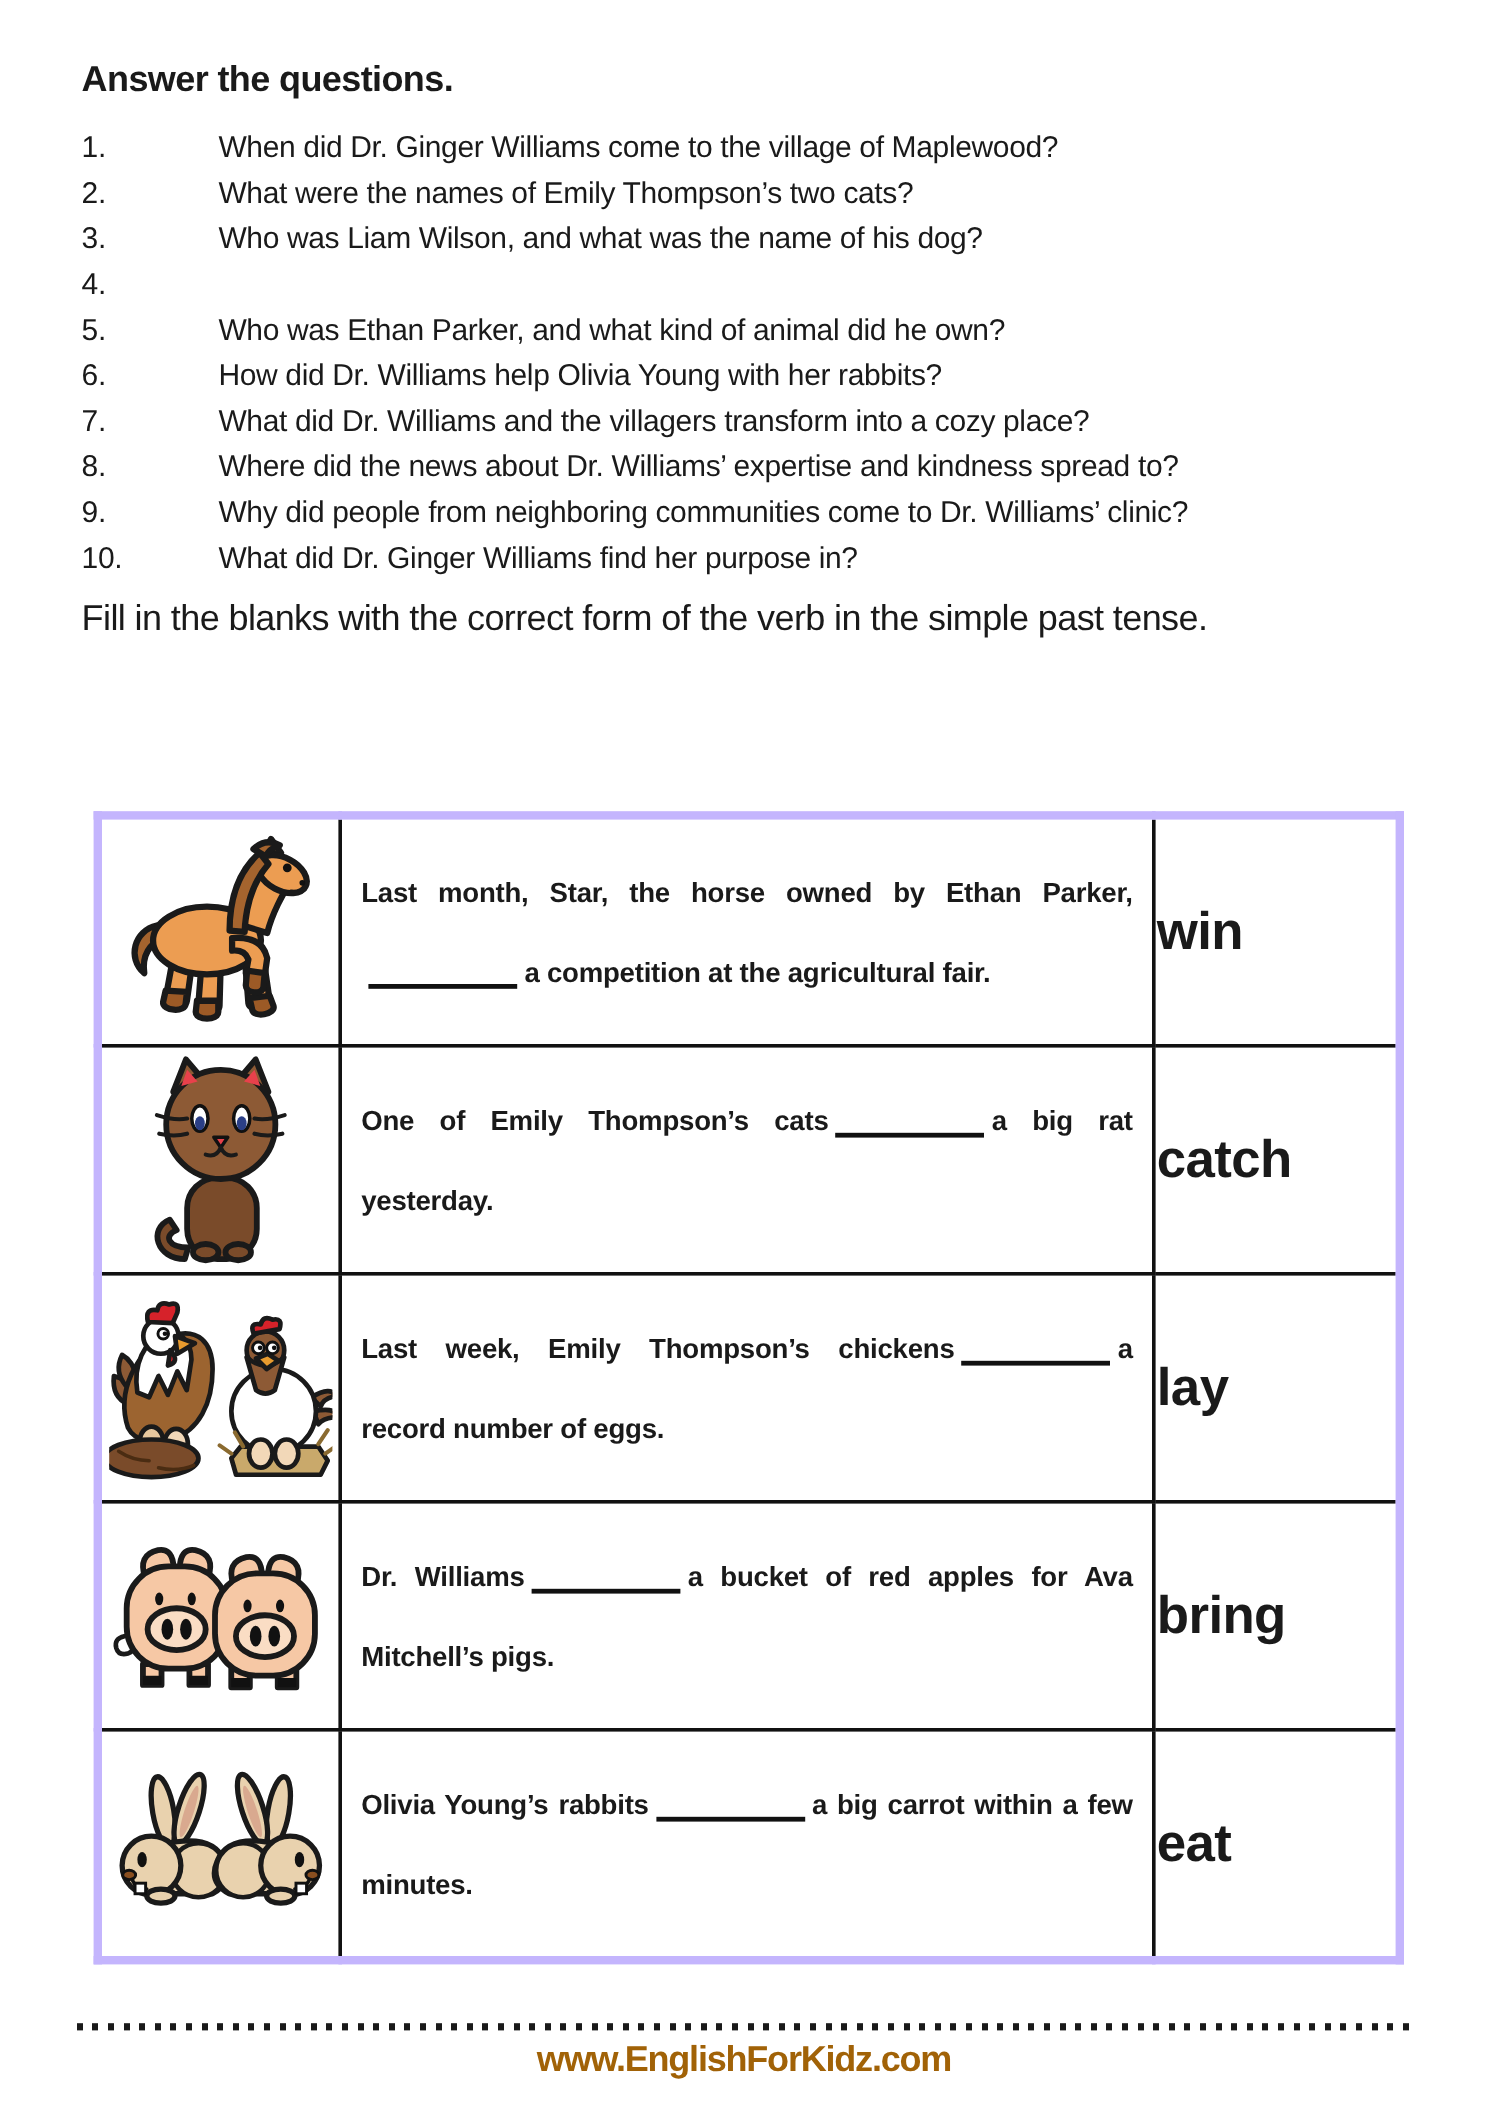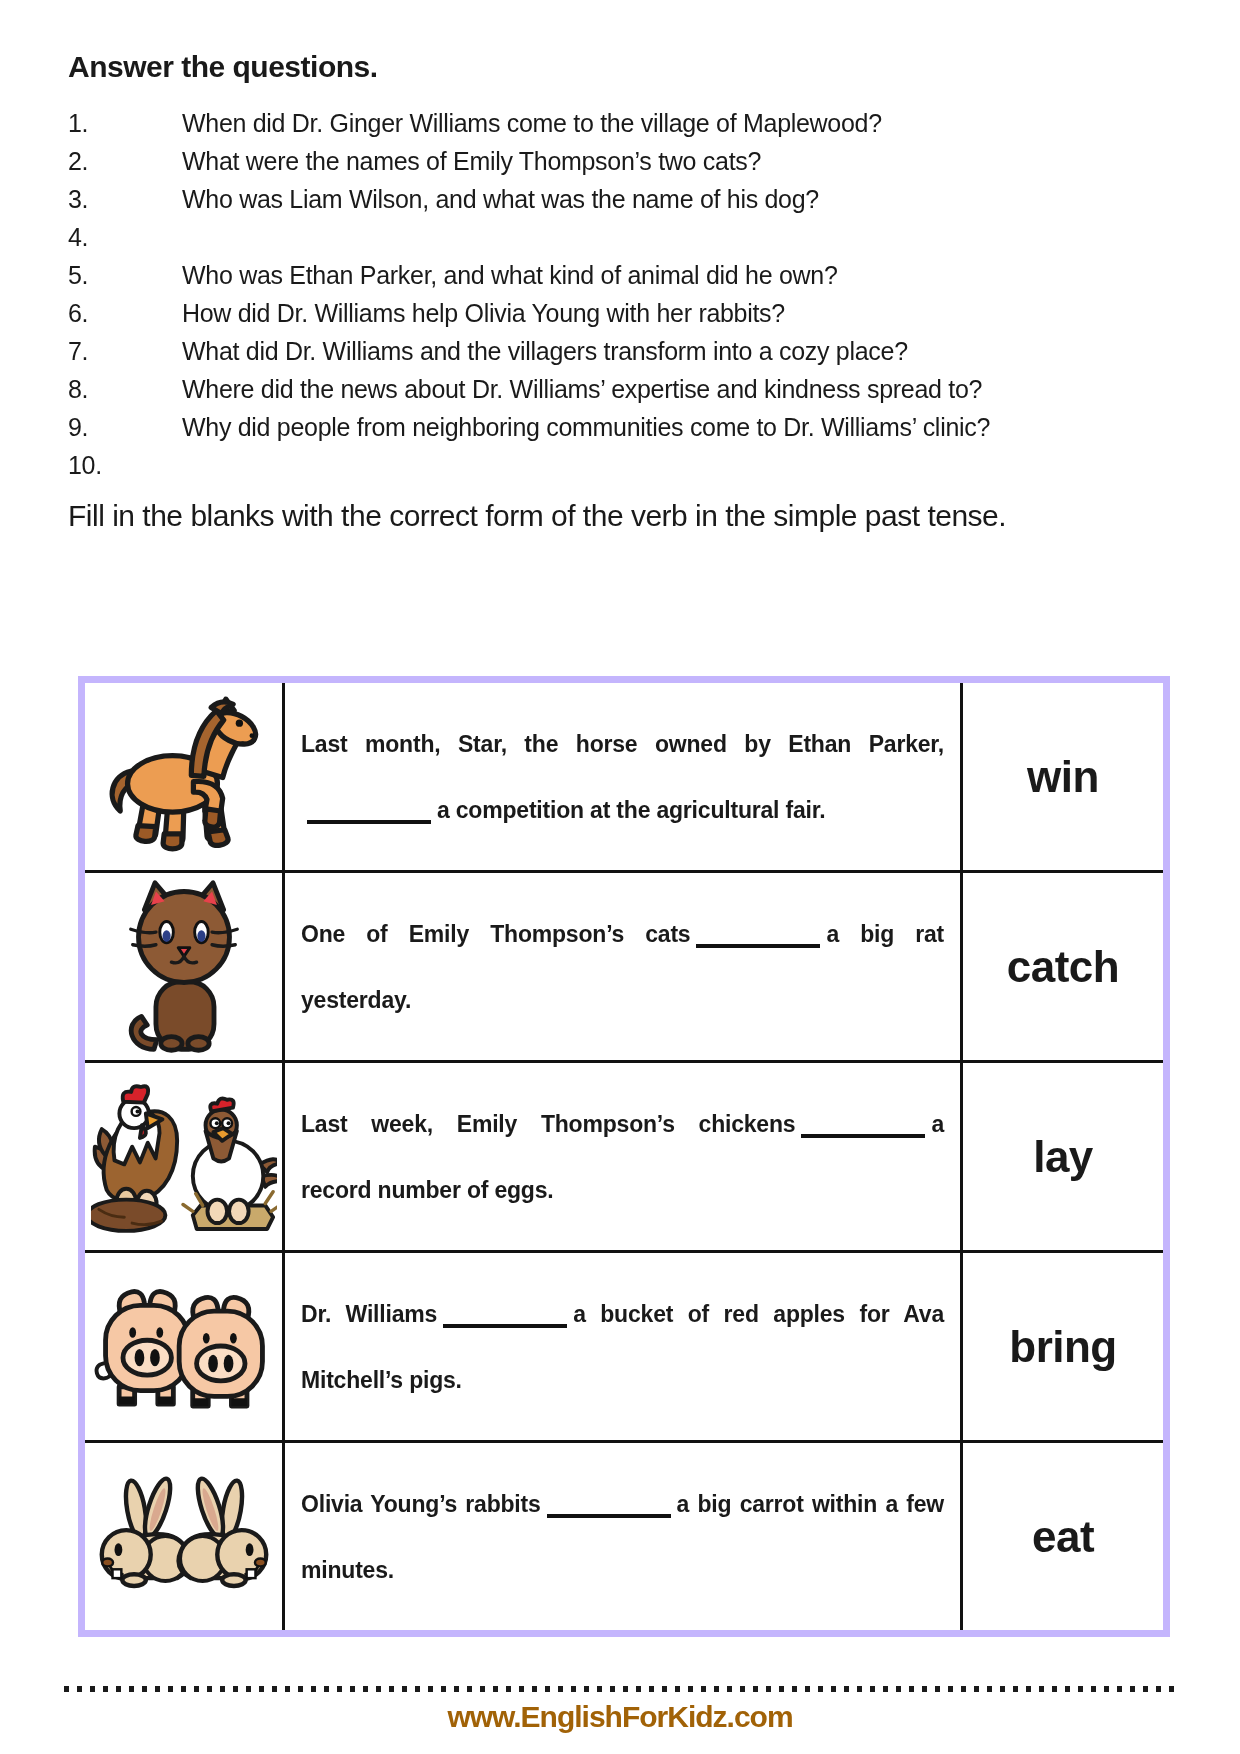--- a/index.html
+++ b/index.html
@@ -28,21 +28,21 @@
   td.img-cell{text-align:center;}
   td.img-cell svg{display:block;margin:0 auto;}
   td.sentence{
     padding:0 16px;font-size:23px;font-weight:bold;line-height:66px;
     text-align:justify;letter-spacing:-0.2px;
   }
   .blank{
     display:inline-block;width:124px;height:1em;
     border-bottom:4px solid #111;vertical-align:-6px;margin:0 6px;
   }
-  td.verb-cell{text-align:center;font-size:44px;font-weight:bold;letter-spacing:-0.5px;margin-left:40px;}
+  td.verb-cell{font-size:44px;font-weight:bold;letter-spacing:-0.5px;margin-left:40px;}
   .dotted-line{
     position:absolute;left:64px;top:1686px;width:1112px;height:6px;
     background:repeating-linear-gradient(to right,#1a1a1a 0 5px,transparent 5px 13px);
   }
   .footer-url{
     position:absolute;left:0;top:1700px;width:1240px;text-align:center;
     font-size:30px;font-weight:bold;color:#a16207;letter-spacing:-1px;
   }
   svg .ln{stroke:#1a1a1a;stroke-width:5;stroke-linejoin:round;stroke-linecap:round;}
   svg .thin{stroke:#1a1a1a;stroke-width:3.5;stroke-linejoin:round;stroke-linecap:round;fill:none;}
@@ -83,20 +83,21 @@
   <div class="q-row">
       <span class="q-num">8.</span>
       <span class="q-text">Where did the news about Dr. Williams’ expertise and kindness spread to?</span>
     </div>
   <div class="q-row">
       <span class="q-num">9.</span>
       <span class="q-text">Why did people from neighboring communities come to Dr. Williams’ clinic?</span>
     </div>
   <div class="q-row">
       <span class="q-num">10.</span>
+      <span class="q-text">What did Dr. Ginger Williams find her purpose in?</span>
     </div>
 </div>
 
 <div class="h2">Fill in the blanks with the correct form of the verb in the simple past tense.</div>
 
 <table class="fill">
   <colgroup>
       <col style="width:202px">
       <col style="width:678px">
       <col style="width:205px">

